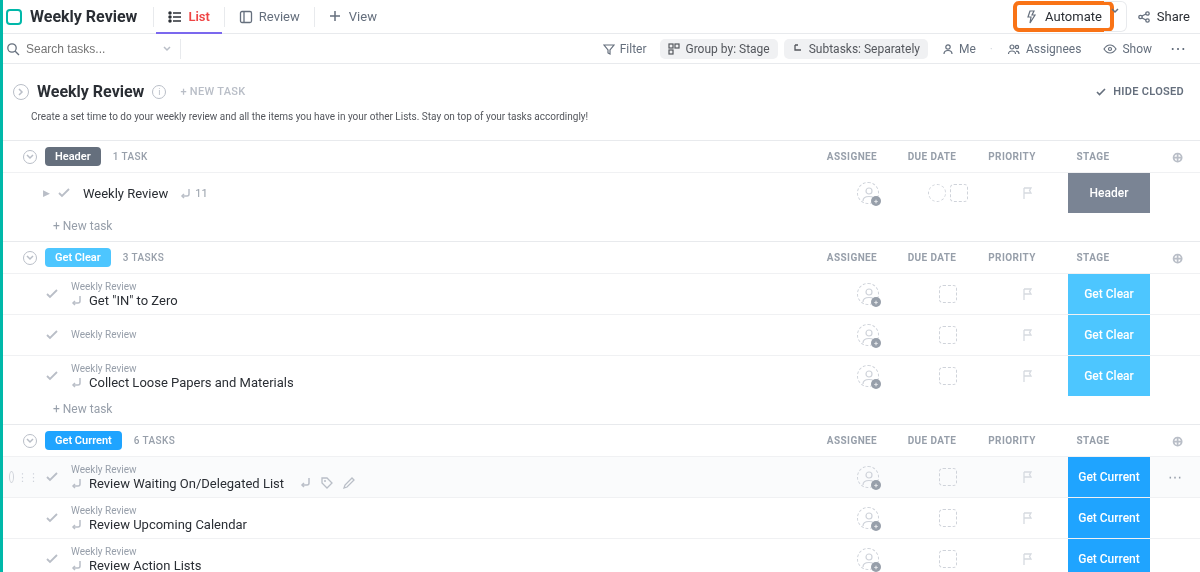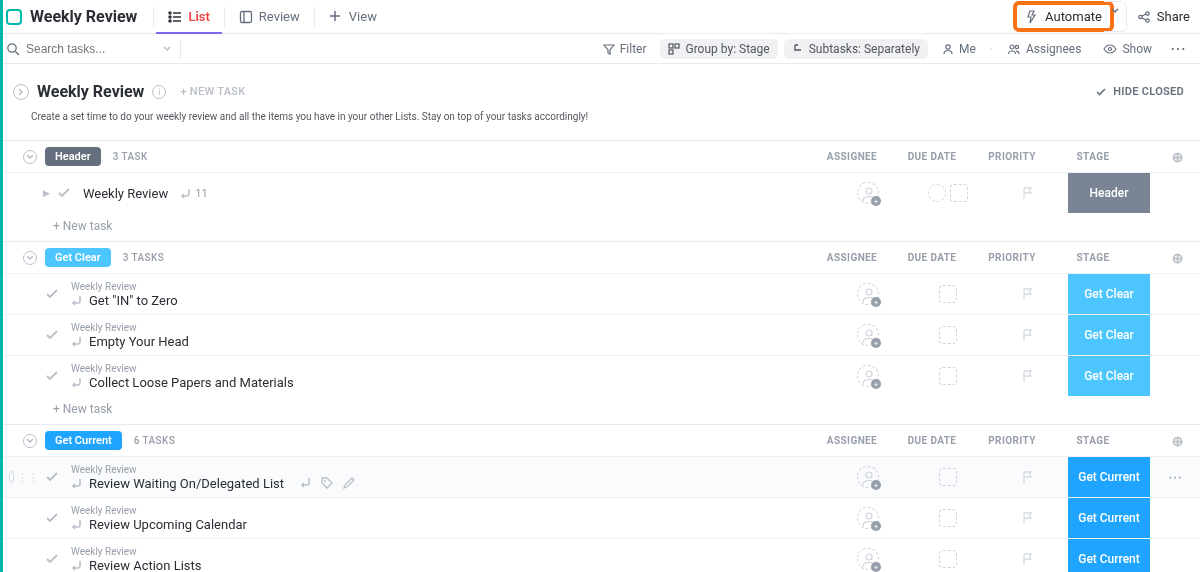--- a/index.html
+++ b/index.html
@@ -257,21 +257,21 @@
 </div>
 <div class="list-desc">Create a set time to do your weekly review and all the items you have in your other Lists. Stay on top of your tasks accordingly!</div>
     </div>
     <div class="group-head">
     <div class="grp-toggle">
         <svg width="8" height="8" viewBox="0 0 8 8">
           <path d="M1 2l3 3 3-3" fill="none" stroke="#b9bec7" stroke-width="1.5"></path>
         </svg>
       </div>
     <div class="grp-chip chip-header">Header</div>
-    <div class="task-count">3 TASK</div>
+    <div class="task-count">1 TASK</div>
     <div class="col-headers">
     <div class="col-h col-assignee">ASSIGNEE</div>
     <div class="col-h col-due">DUE DATE</div>
     <div class="col-h col-priority">PRIORITY</div>
     <div class="col-h col-stage">STAGE</div>
     <div class="col-h col-plus">⊕</div>
   </div>
     </div>
     <div class="task-row" style="position: relative;">
       <span class="tri">▶</span>
@@ -370,30 +370,20 @@
       <div class="cell col-rowend"></div>
     </div>
     <div class="task-row" style="position: relative;">
       <span class="chk">
         <svg width="16" height="16" viewBox="0 0 16 16">
           <path d="M3 8l3 3 7-7" fill="none" stroke="currentColor" stroke-width="1.8"></path>
         </svg>
       </span>
         <div class="task-body">
           <div class="task-parent">Weekly Review</div>
-          <div class="task-name-line">
-            <span style="color:#b9bec7">
-            <svg width="12" height="12" viewBox="0 0 12 12" class="subtask-ico">
-              <path d="M3 2v5a2 2 0 002 2h5" fill="none" stroke="currentColor" stroke-width="1.5"></path>
-              <path d="M8 7l2 2-2 2" fill="none" stroke="currentColor" stroke-width="1.5"></path>
-            </svg>
-          </span>
-            <span class="task-name">Empty Your Head</span>
-
-          </div>
         </div>
       <div class="cell col-assignee">
         <div class="assignee-ph">
           <svg width="22" height="22" viewBox="0 0 22 22" style="position:absolute;top:0;left:0">
             <circle cx="11" cy="8" r="3" fill="none" stroke="#cfd3da" stroke-width="1.2"></circle>
             <path d="M5 18c0-3 2.7-4.5 6-4.5s6 1.5 6 4.5" fill="none" stroke="#cfd3da" stroke-width="1.2"></path>
           </svg>
         </div>
       </div>
       <div class="cell col-due">

